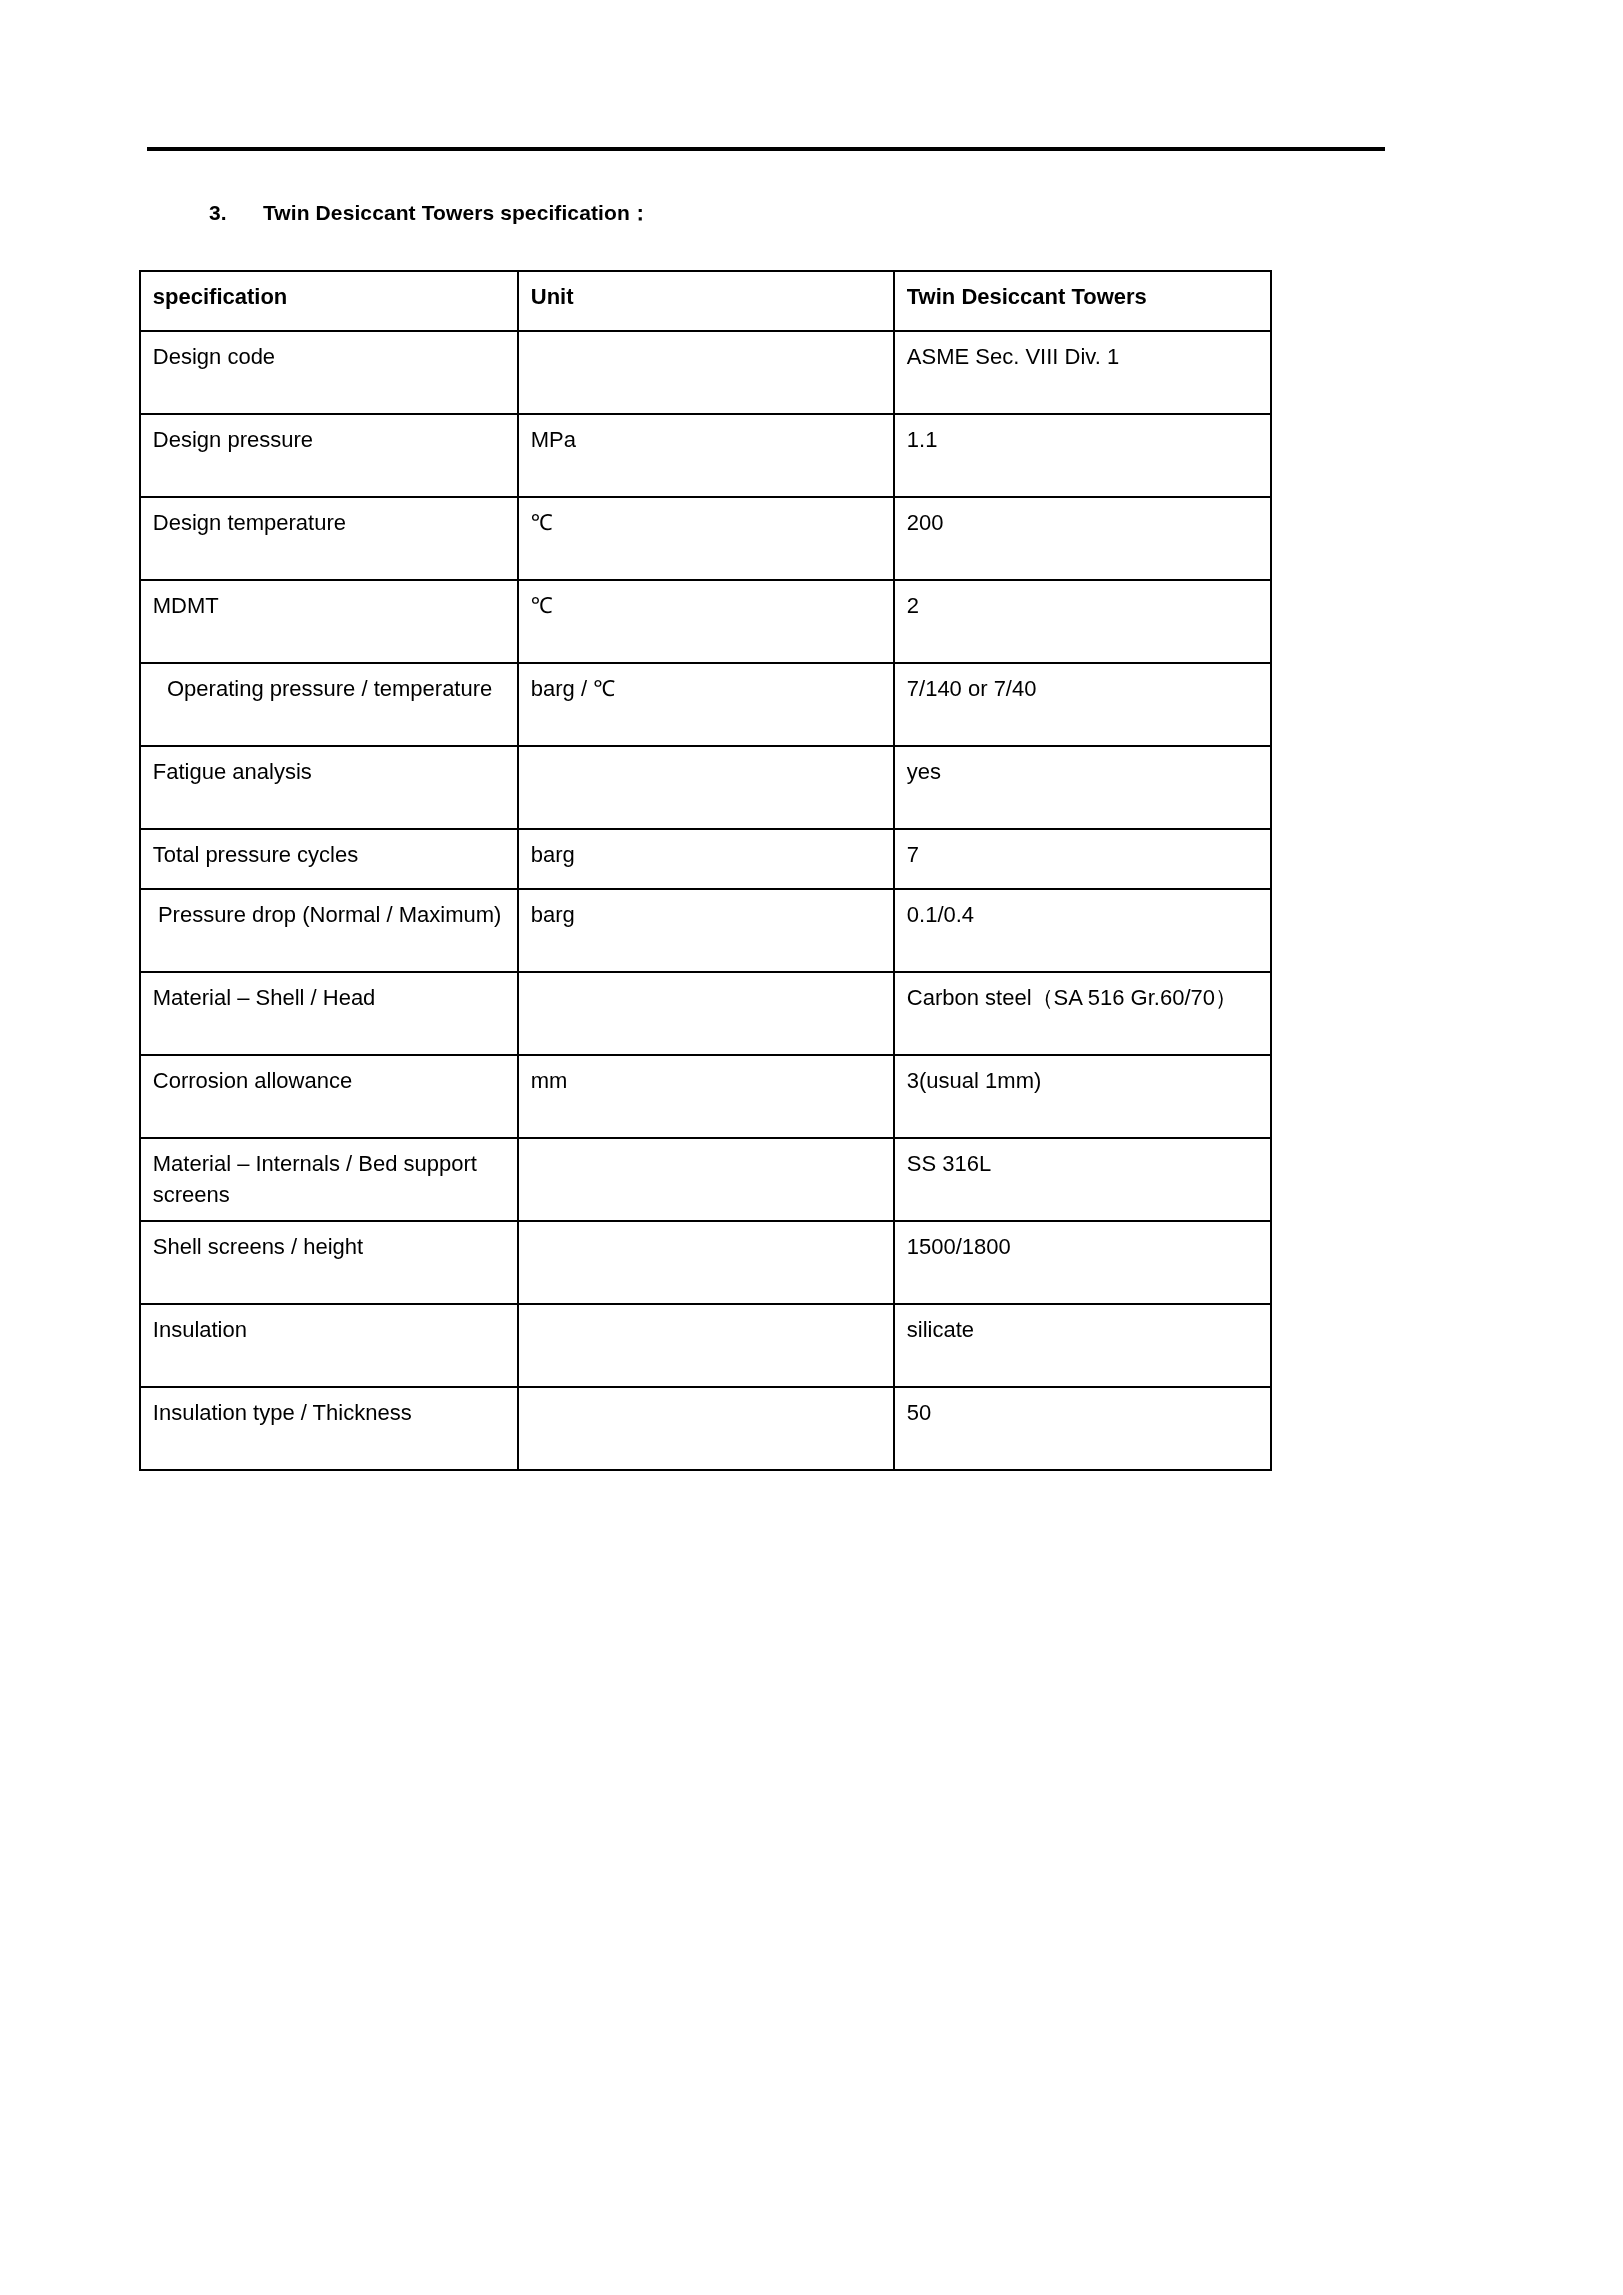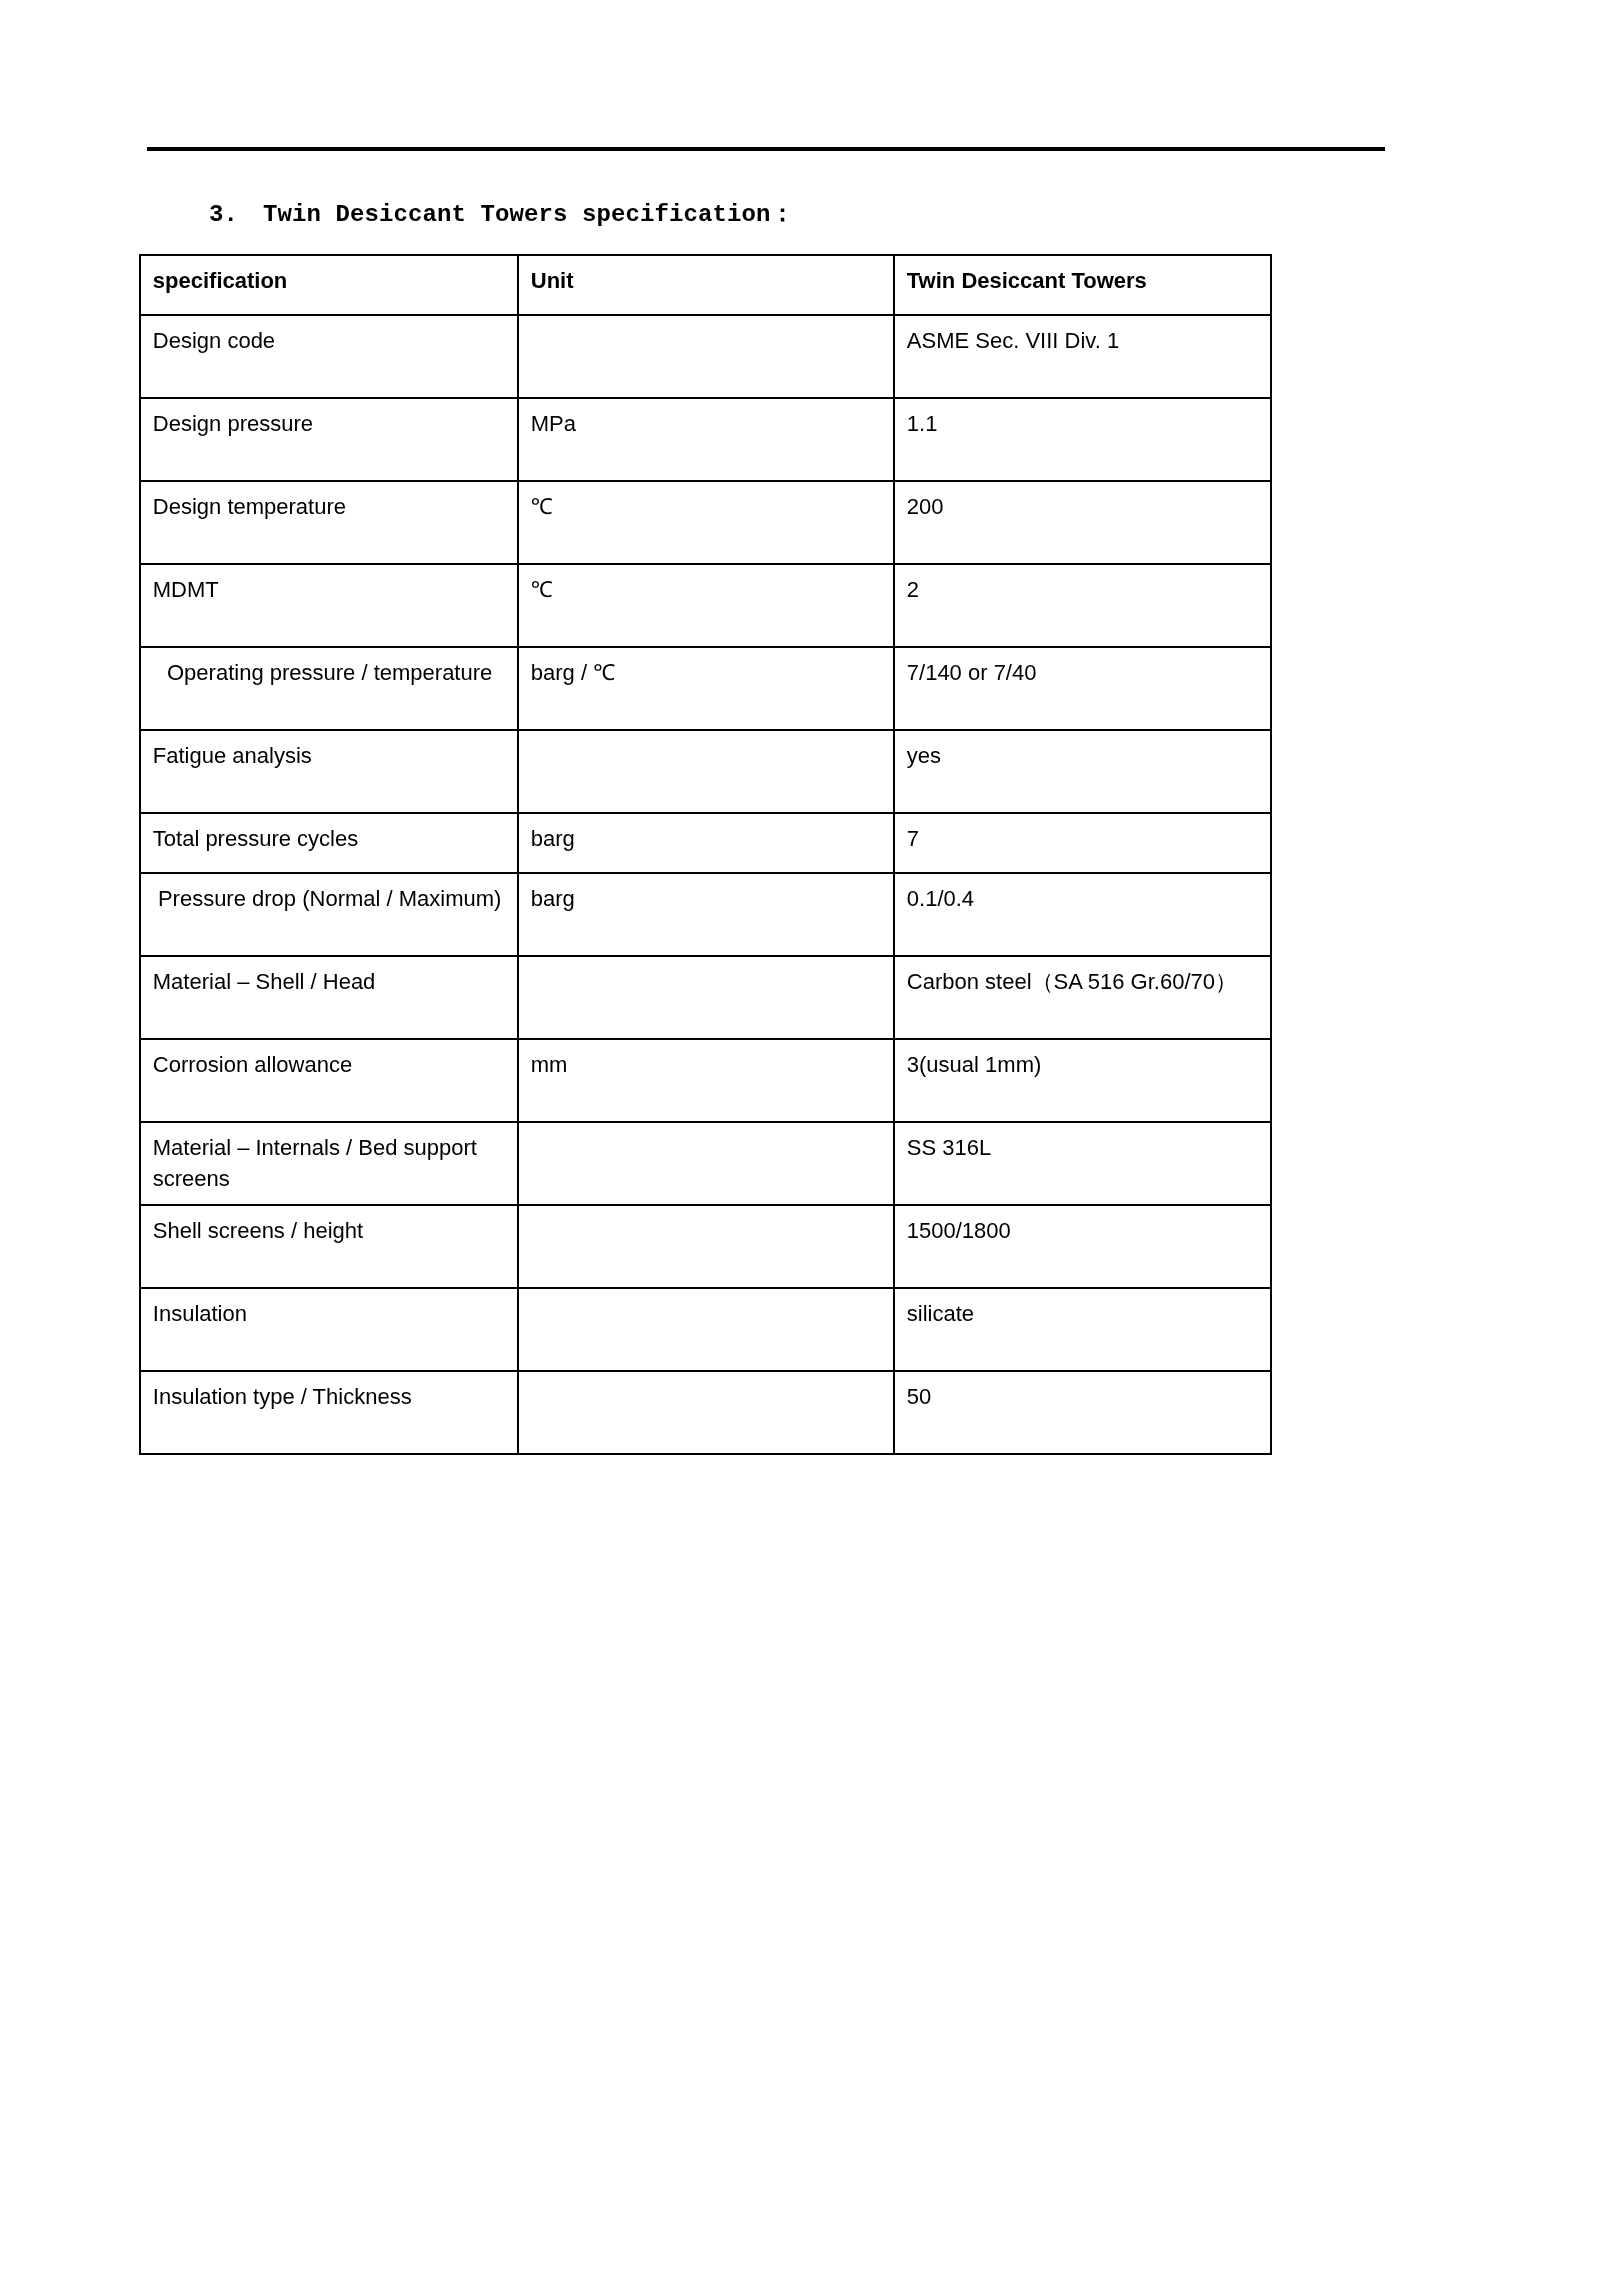--- a/index.html
+++ b/index.html
@@ -31,37 +31,36 @@
     height: 3.9px;
     background: #000000;
   }
 
   
   .section-heading {
     position: absolute;
     left: 209px;
     top: 200px;
     width: 1047px;
-    font-size: 24px;
+    font-size: 21px;
     font-weight: bold;
     letter-spacing: 0.1px;
     white-space: nowrap;
     line-height: 1.25;
-    font-family: Liberation Mono, monospace;
   }
   .section-heading .num {
     display: inline-block;
     min-width: 54px;
   }
 
   
   .spec-table-wrap {
     position: absolute;
     left: 139px;
-    top: 254px;
+    top: 270px;
     width: 1179px;
   }
   table.spec-table {
     border-collapse: collapse;
     width: 1131px;
     table-layout: fixed;
   }
   table.spec-table col.c1 { width: 378px; }
   table.spec-table col.c2 { width: 376px; }
   table.spec-table col.c3 { width: 377px; }

